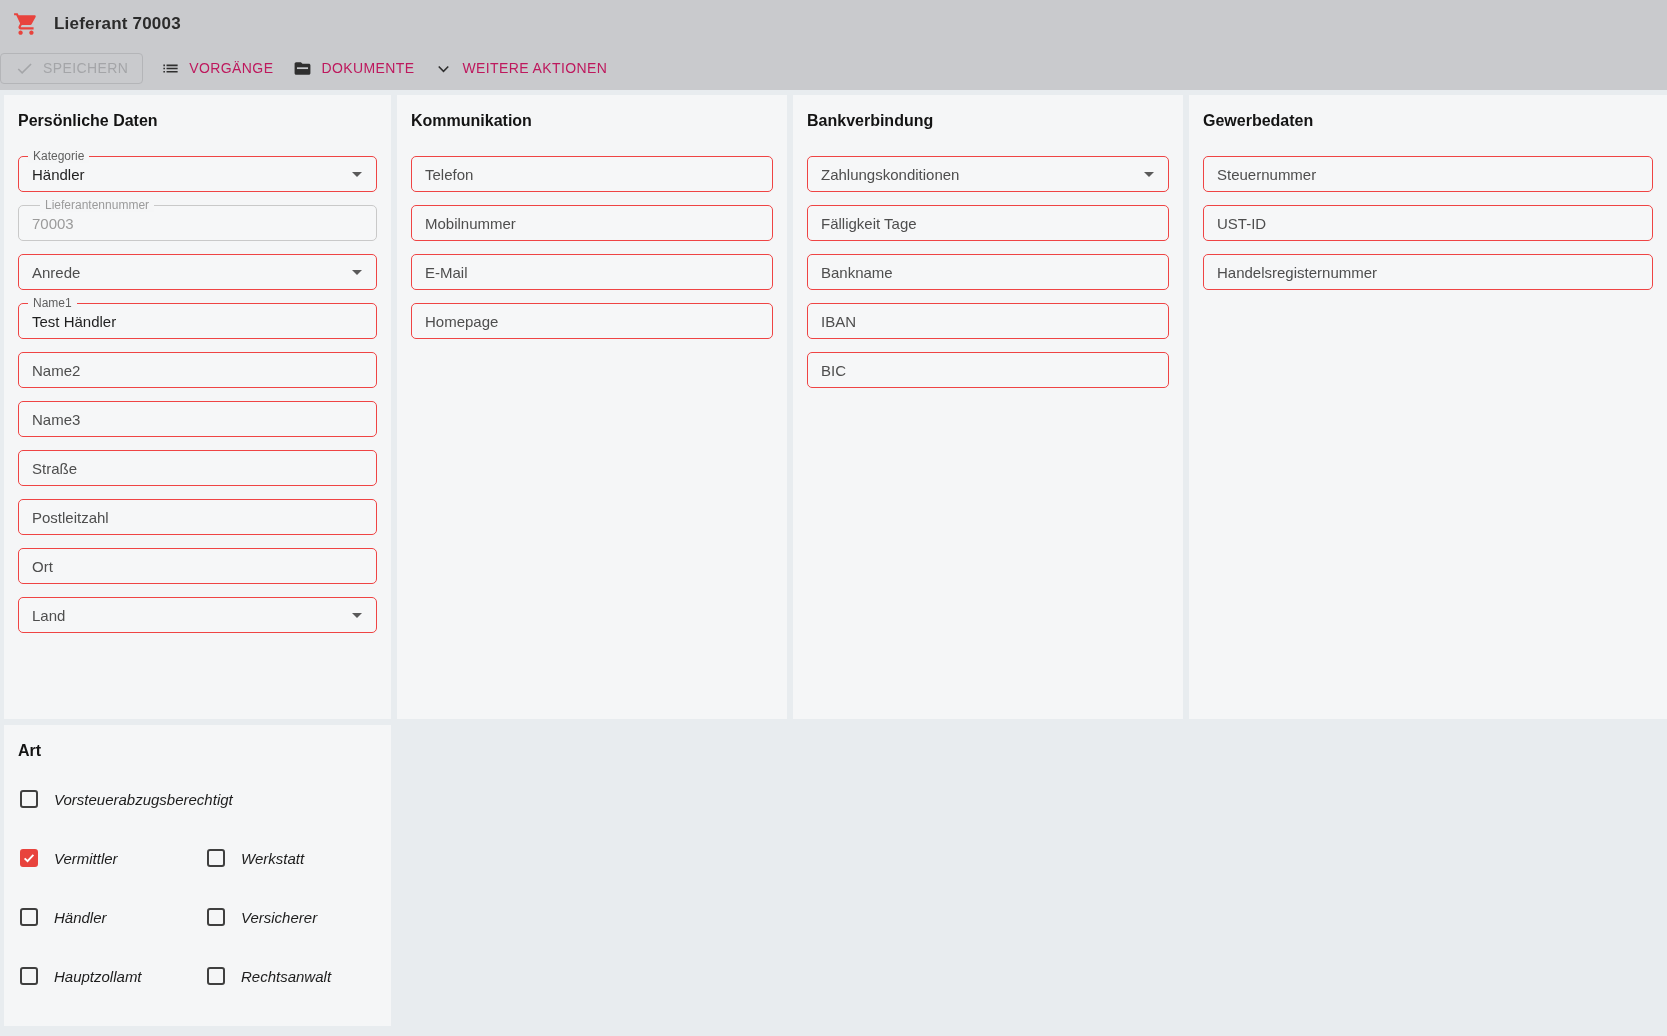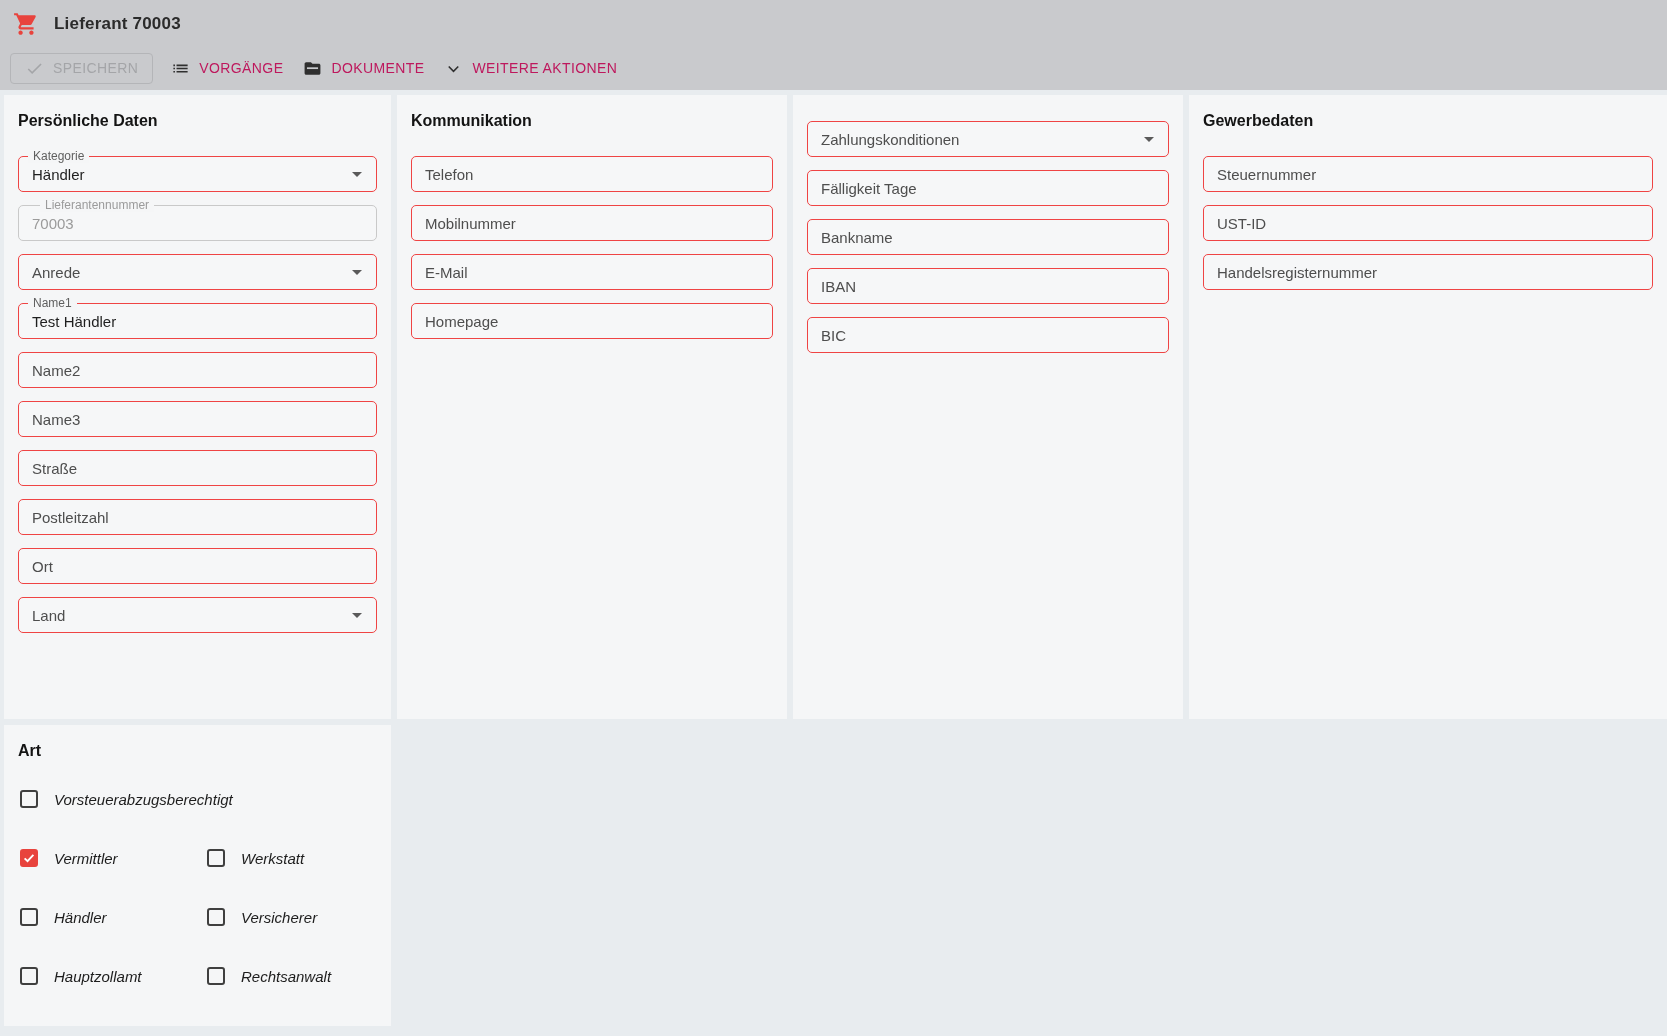--- a/index.html
+++ b/index.html
@@ -9,21 +9,21 @@
     background: #e8ecef;
     color: #202020;
   }
 
   
   .app-header { background: #c9cacd; height: 90px; }
   .title-row { display: flex; align-items: center; height: 48px; padding-left: 13px; }
   .cart-icon { width: 26px; height: 26px; flex: 0 0 auto; }
   .page-title { font-size: 17px; color: #2b2b2b; margin-left: 15px; letter-spacing: .2px; }
 
-  .toolbar-row { display: flex; align-items: center; height: 40px; padding-left: 10px; }
+  .toolbar-row { display: flex; align-items: center; height: 40px; }
   .tb-btn {
     display: inline-flex; align-items: center; gap: 9px;
     font-size: 14px; letter-spacing: .4px; color: #be185d;
     background: transparent; border: none; padding: 5px 10px; cursor: pointer;
     font-family: inherit;
   }
   .tb-btn svg { width: 19px; height: 19px; }
   .tb-btn.disabled {
     color: #a4a5a8; border: 1px solid #b4b5b8; border-radius: 4px;
     padding: 5px 14px; cursor: default;
@@ -176,20 +176,21 @@
       <div class="field">
         <span>E-Mail</span>
       </div>
       <div class="field">
         <span>Homepage</span>
       </div>
     </div>
   </section>
 
   <section class="card">
+    <h2 class="card-title">Bankverbindung</h2>
     <div class="card-body">
       <div class="field select mt">
         <span>Zahlungskonditionen</span>
         <span class="select-arrow"></span>
       </div>
       <div class="field">
         <span>Fälligkeit Tage</span>
       </div>
       <div class="field">
         <span>Bankname</span>

